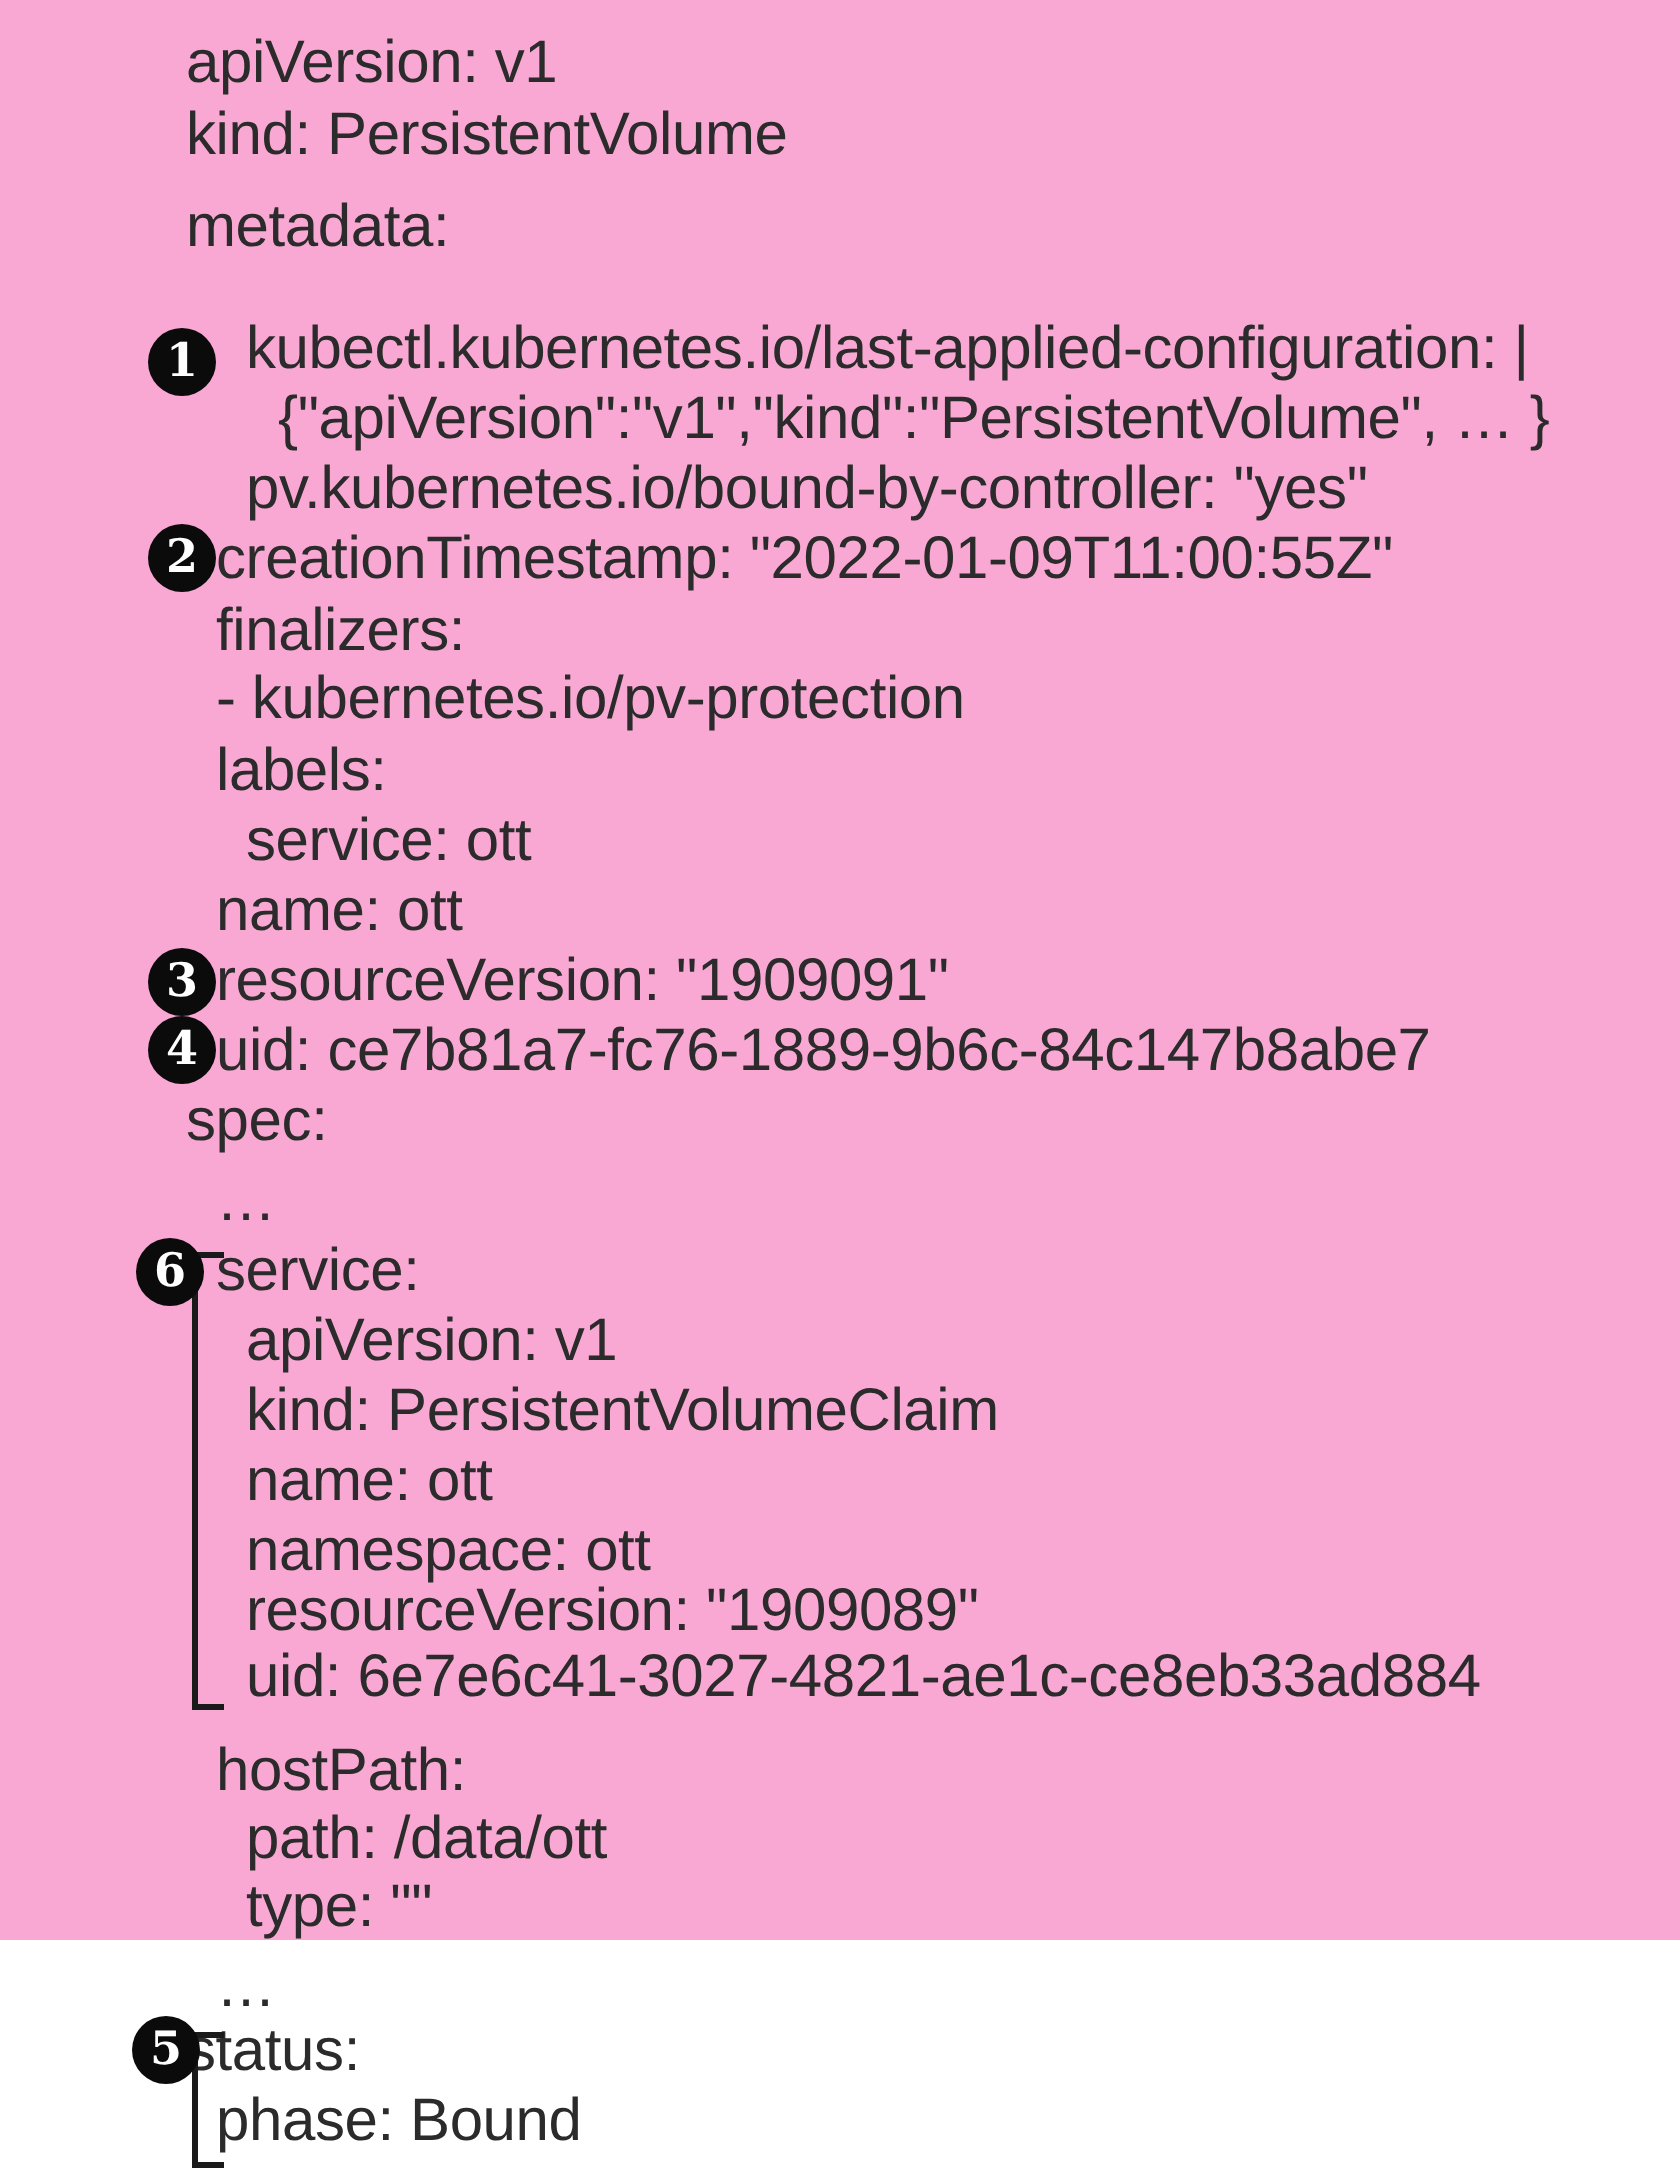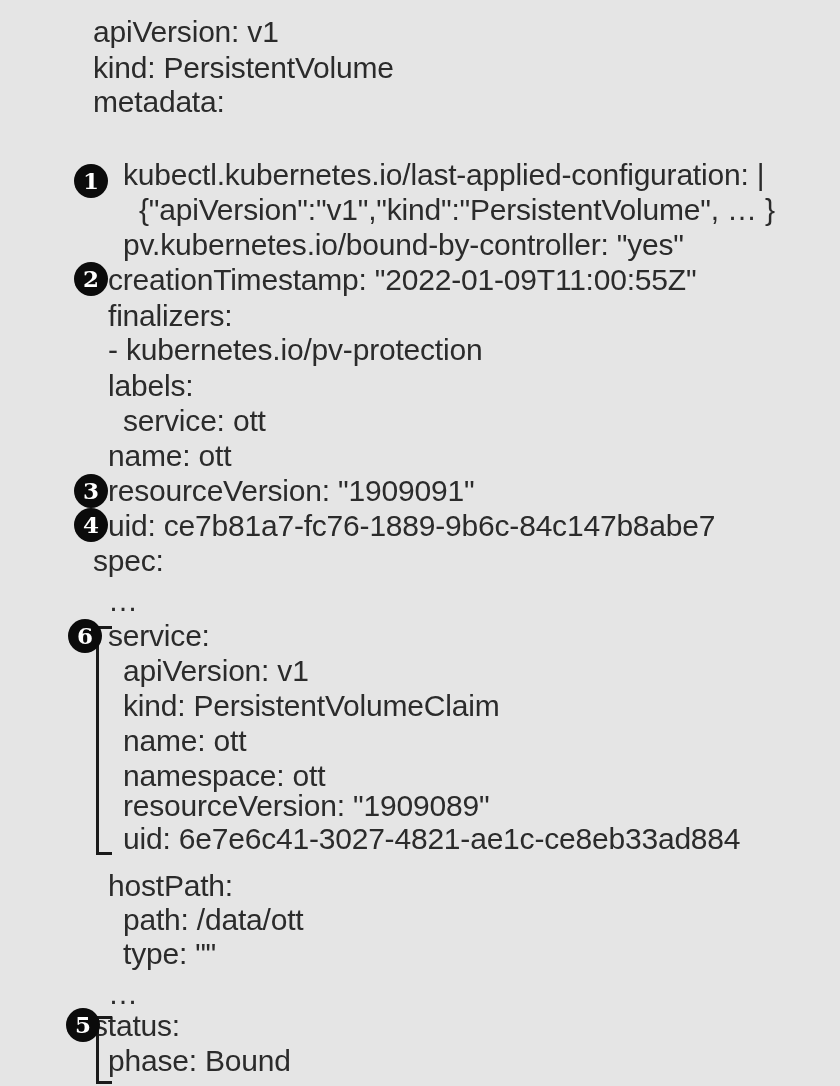--- a/index.html
+++ b/index.html
@@ -12,22 +12,22 @@
     width: 840px;
     height: 1086px;
     font-family: "Liberation Sans", sans-serif;
     color: #2b2b2b;
     overflow: hidden;
   }
 
   #sheet {
     position: relative;
     width: 840px;
-    height: 1086px;
-    background: #e5e5e5;
+    height: 970px;
+    background: #f9a8d4;
   }
 
   
   .code-line {
     position: absolute;
     left: 0;
     height: 36px;
     line-height: 36px;
     font-size: 30px;
     font-family: "Liberation Sans", sans-serif;
@@ -72,21 +72,21 @@
     box-sizing: border-box;
   }
 </style>
 </head>
 <body>
 
 <div id="sheet">
 
   <div class="code-line ind0" style="top:14px;">apiVersion: v1</div>
   <div class="code-line ind0" style="top:50px;">kind: PersistentVolume</div>
-  <div class="code-line ind0" style="top:84px;">metadata:</div>
+  <div class="code-line ind0" style="top:96px;">metadata:</div>
   <div class="code-line ind2" style="top:157px;">kubectl.kubernetes.io/last-applied-configuration: |</div>
   <div class="code-line ind3" style="top:192px;">{"apiVersion":"v1","kind":"PersistentVolume", … }</div>
   <div class="code-line ind2" style="top:227px;">pv.kubernetes.io/bound-by-controller: "yes"</div>
   <div class="code-line ind1" style="top:262px;">creationTimestamp: "2022-01-09T11:00:55Z"</div>
   <div class="code-line ind1" style="top:298px;">finalizers:</div>
   <div class="code-line ind1" style="top:332px;">- kubernetes.io/pv-protection</div>
   <div class="code-line ind2" style="top:403px;">service: ott</div>
   <div class="code-line ind1" style="top:368px;">labels:</div>
   <div class="code-line ind1" style="top:438px;">name: ott</div>
   <div class="code-line ind1" style="top:473px;">resourceVersion: "1909091"</div>

